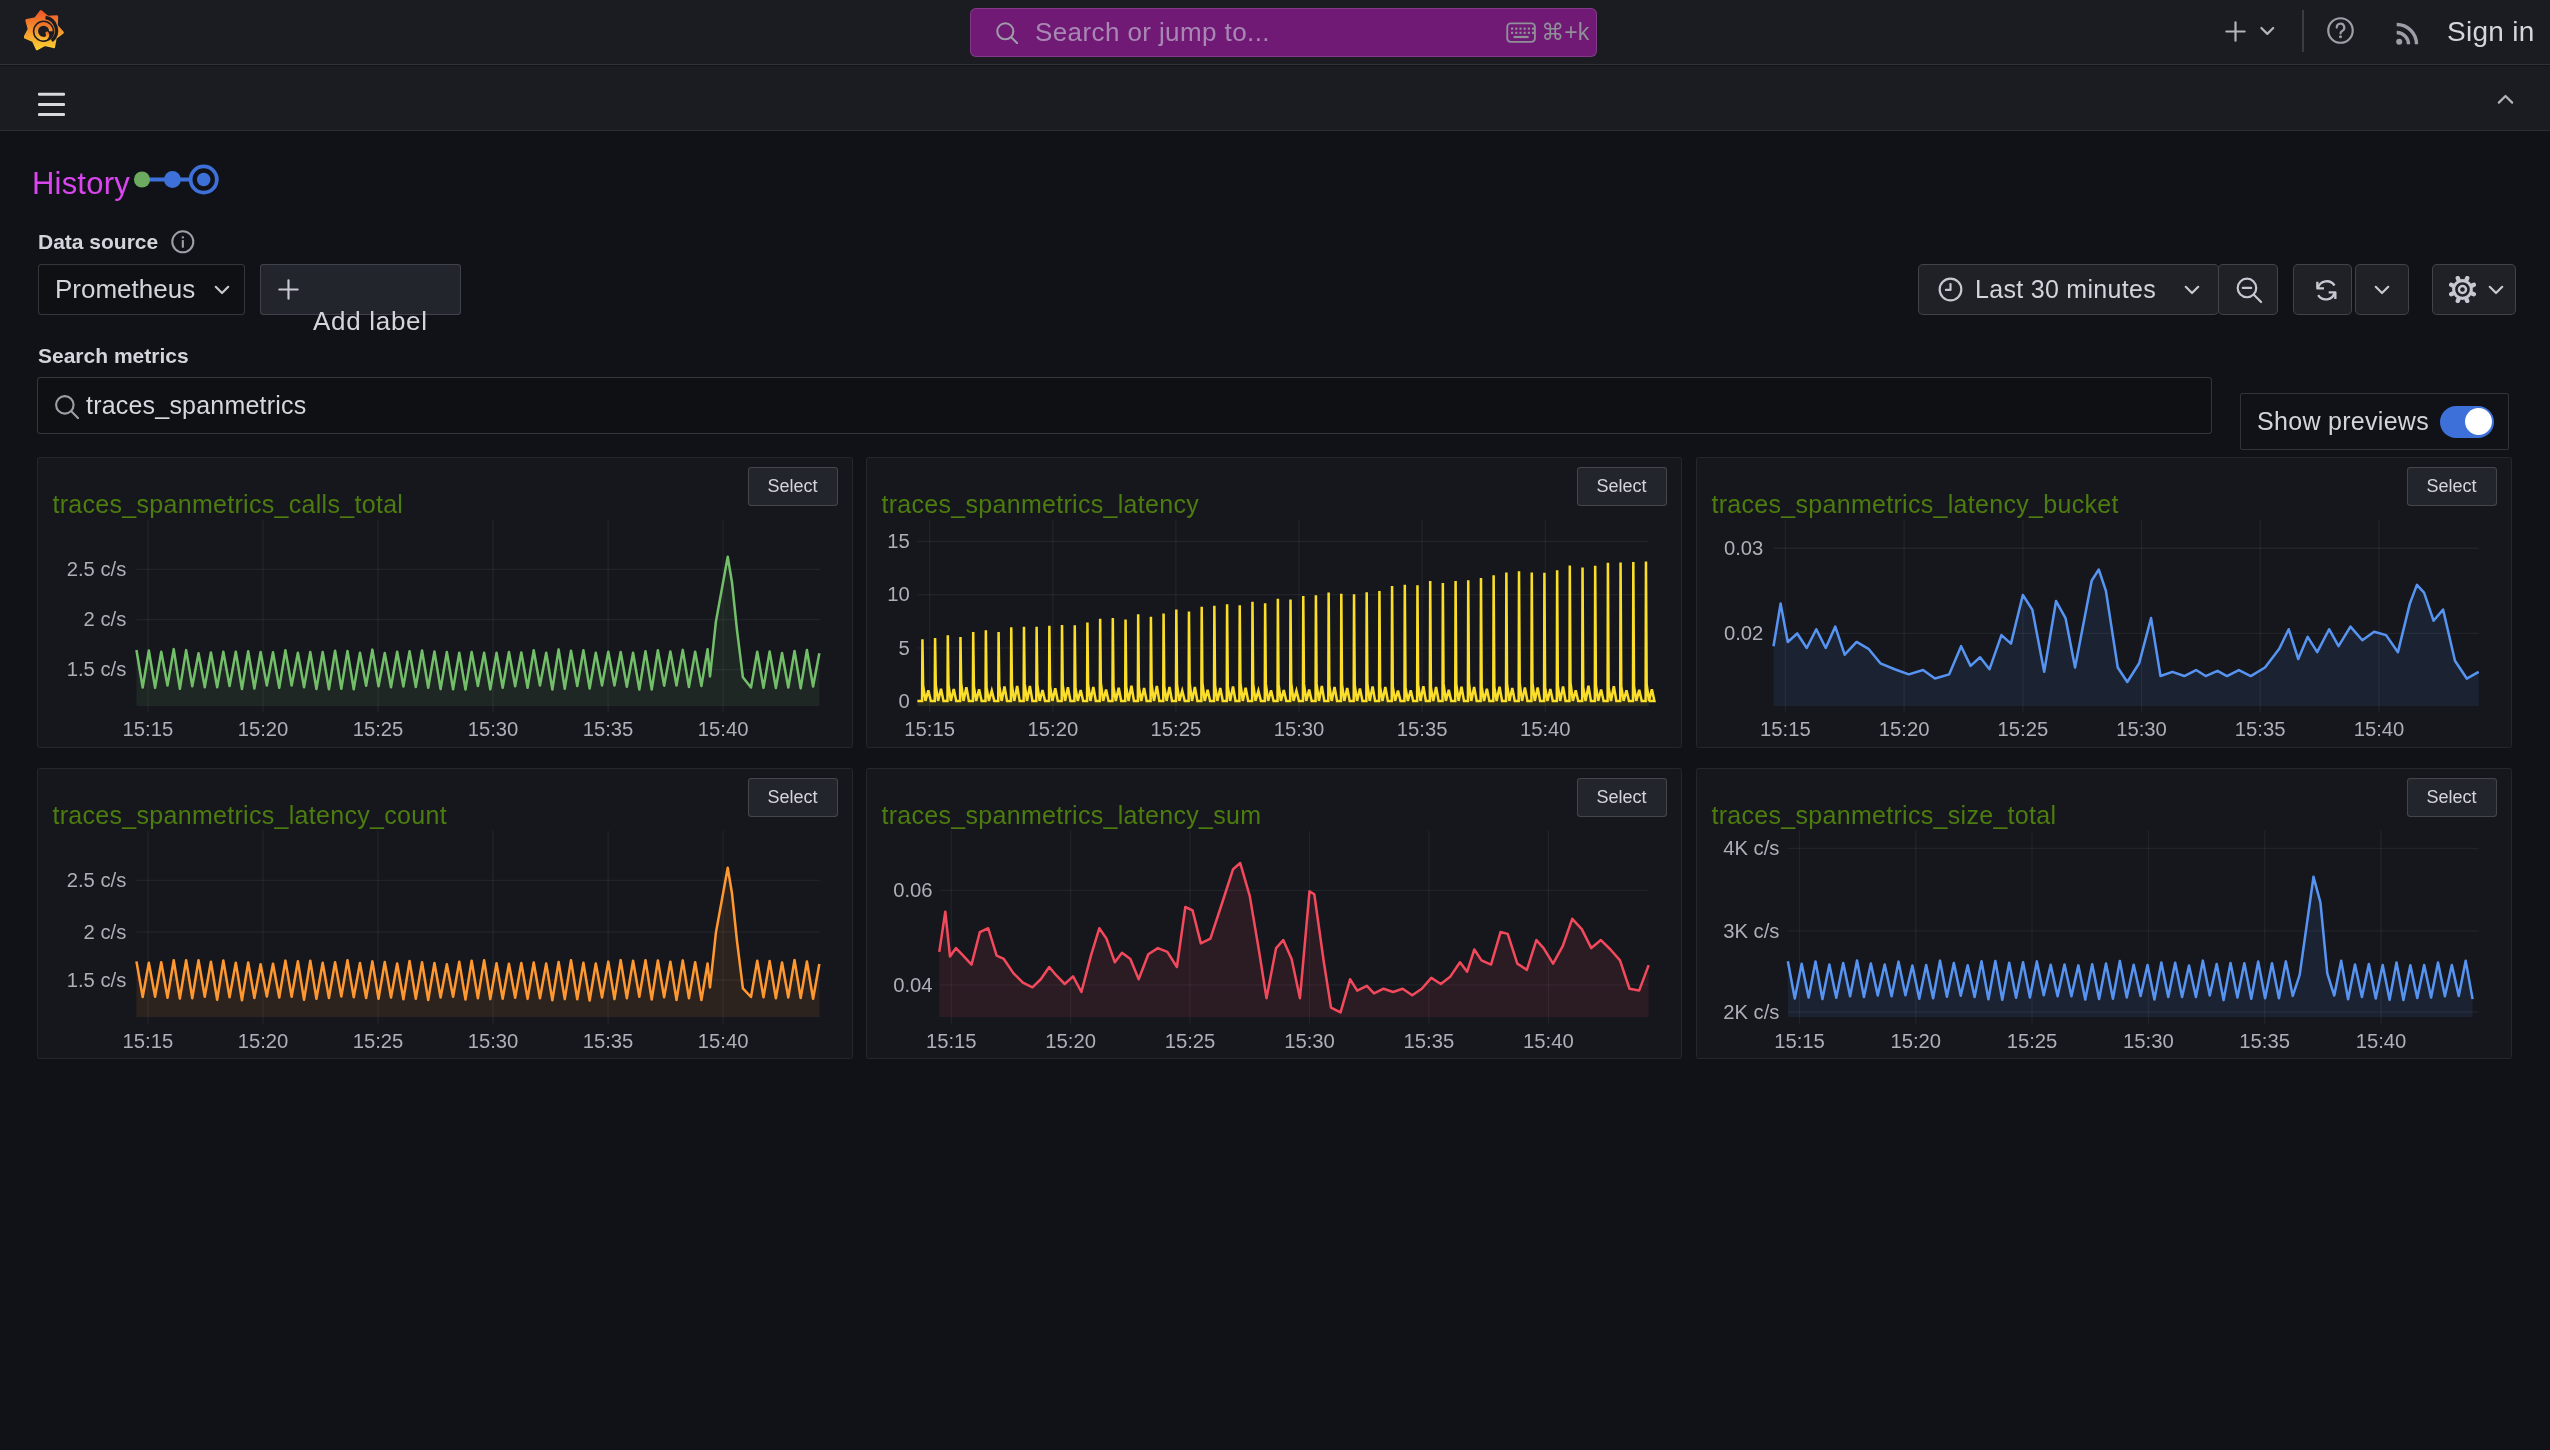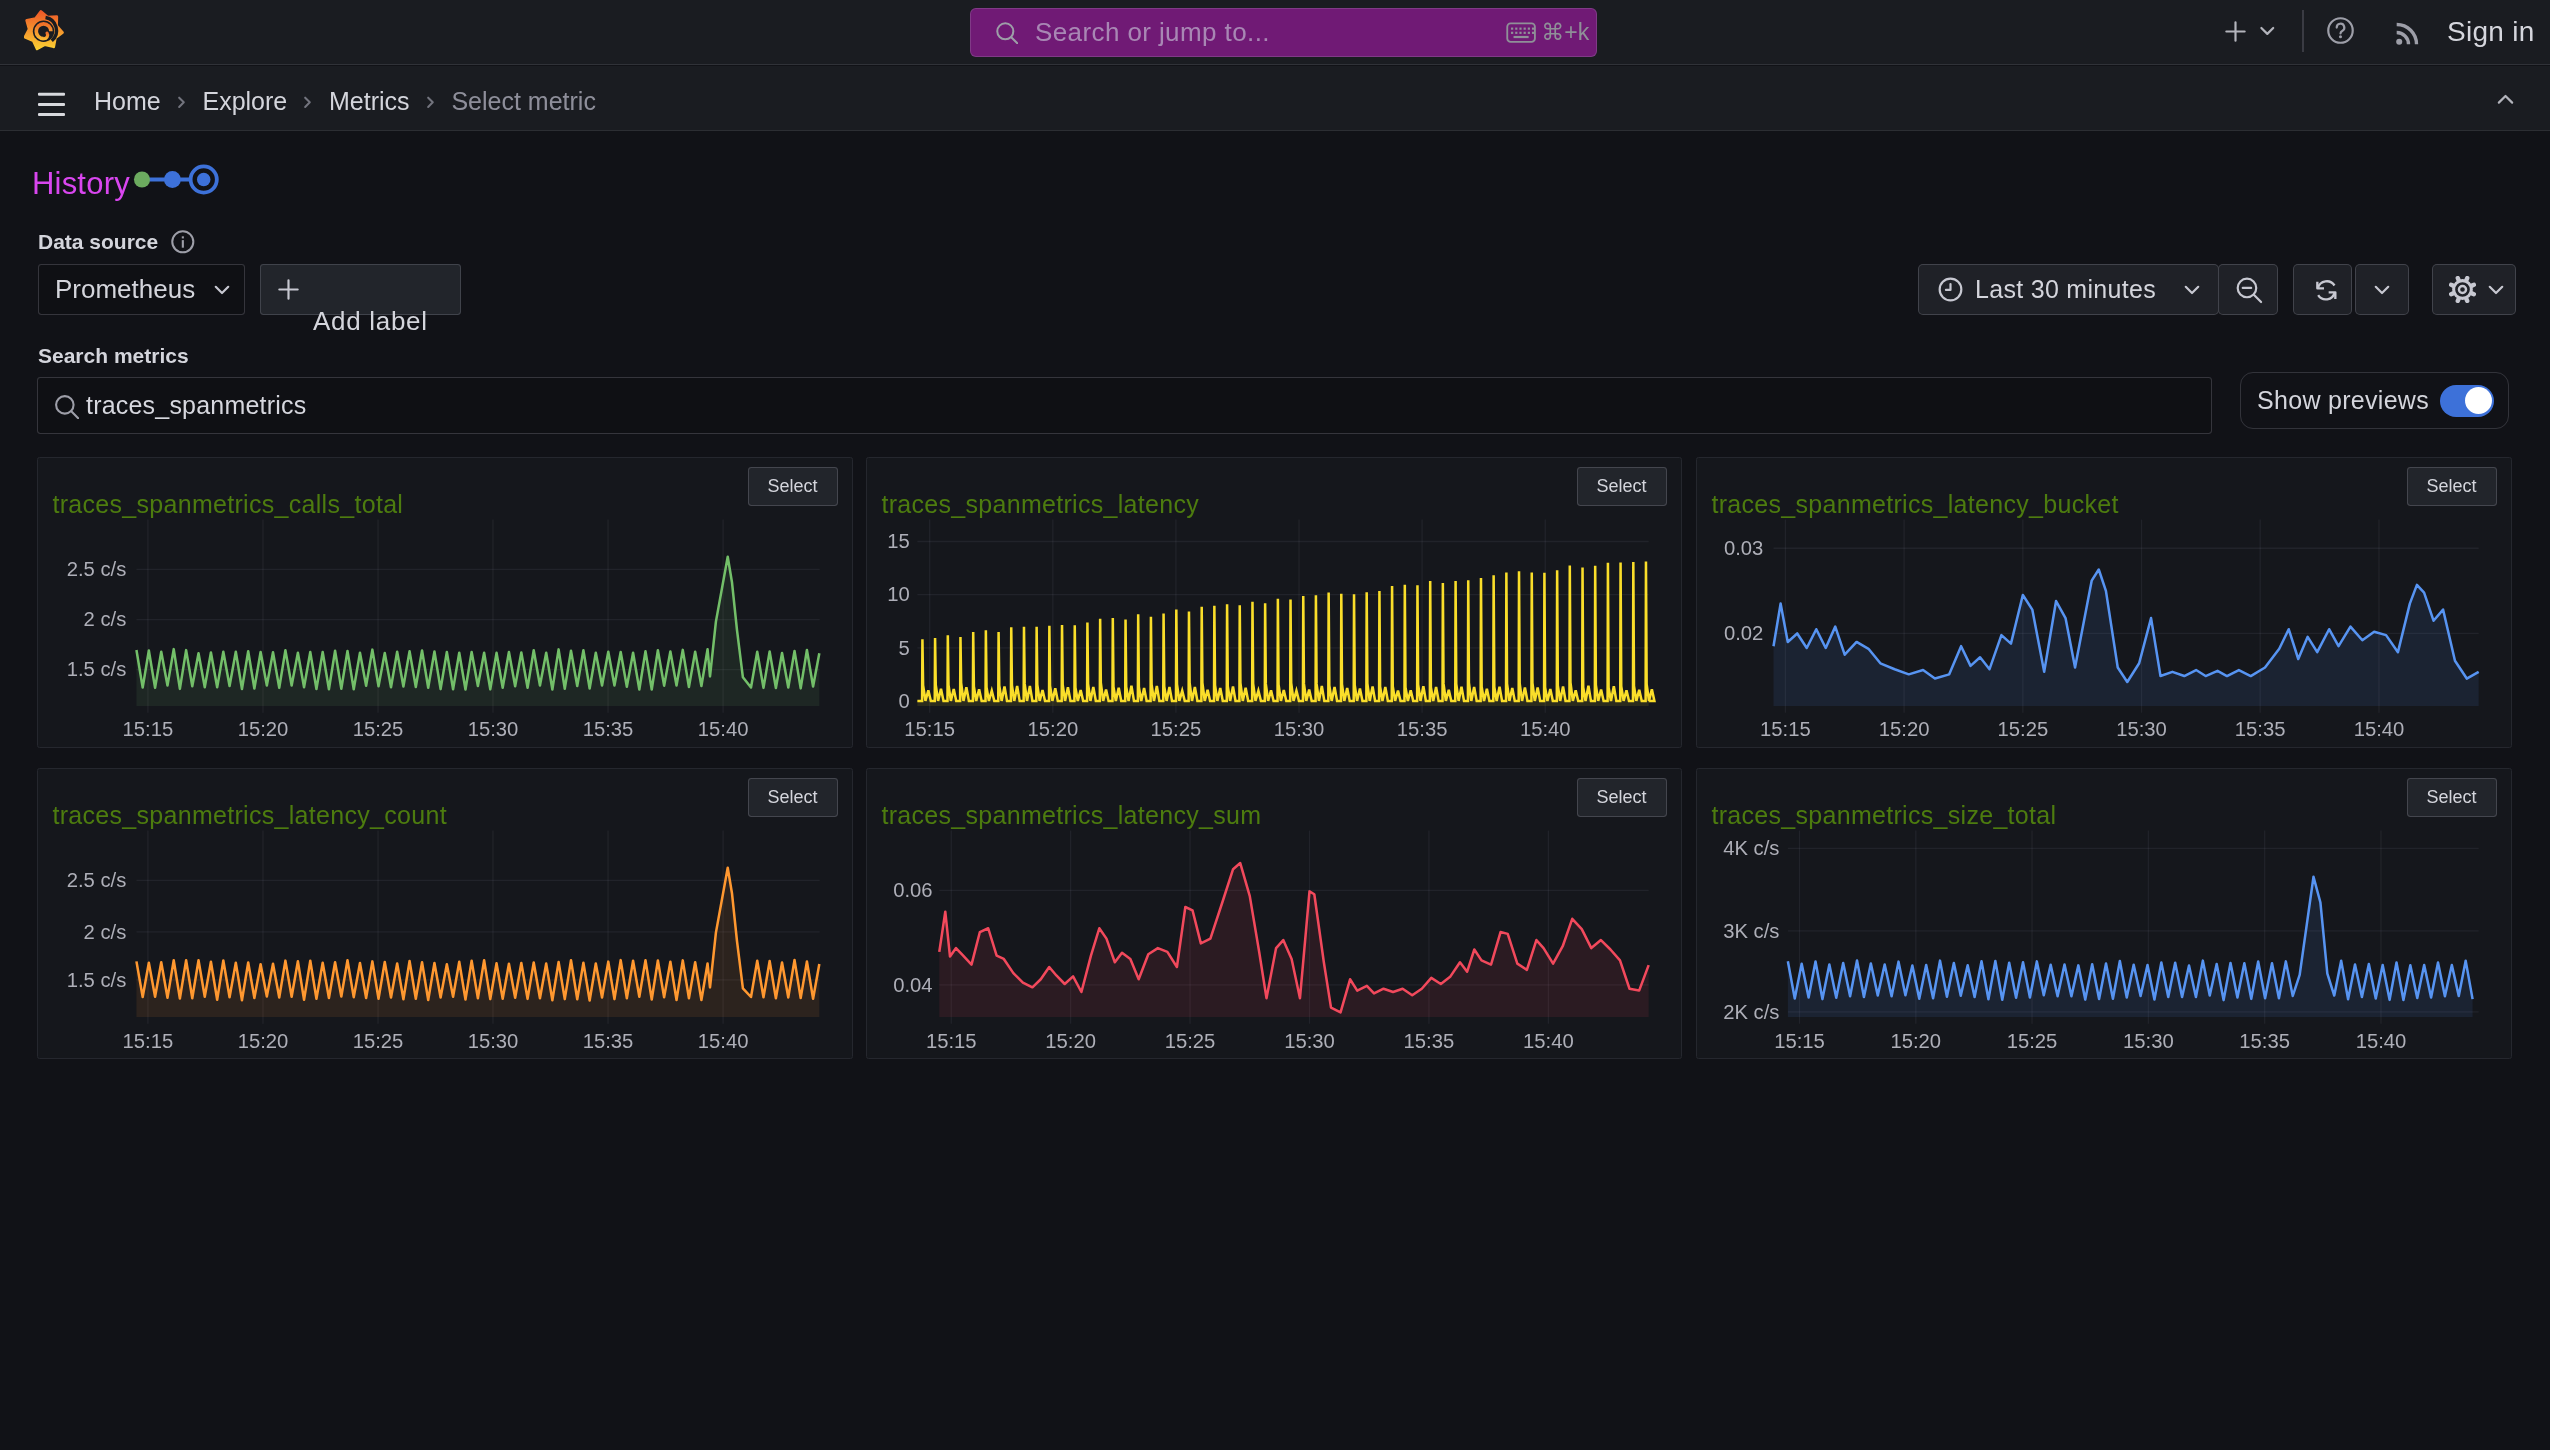--- a/index.html
+++ b/index.html
@@ -15,21 +15,21 @@
 .histlabel { position:absolute; left:32px; top:166px; font-size:31px; color:#d946ef; letter-spacing:0.2px; }
 .dslabel { position:absolute; left:38px; top:230px; font-size:21px; font-weight:700; color:#d4d5dc; letter-spacing:0; }
 .promsel { position:absolute; left:38px; top:264px; width:207px; height:51px; background:#0f1014; border:1.3px solid rgba(204,204,220,0.20); border-radius:3.4px; }
 .promsel span { position:absolute; left:16px; top:0; line-height:48px; font-size:26px; color:#d4d5dc; letter-spacing:0; }
 .addlabel { position:absolute; left:260px; top:264px; width:201px; height:51px; background:#22252b; border:1.3px solid rgba(204,204,220,0.18); border-radius:3.4px; }
 .addlabel span { position:absolute; left:52px; top:0; line-height:48px; font-size:26px; font-weight:500; color:#d4d5dc; letter-spacing:0.7px;margin-top:32px; }
 .tbtn { position:absolute; top:264px; height:51px; background:#1f2127; border:1.3px solid rgba(204,204,220,0.20); border-radius:5px; font-size:25px; font-weight:500; color:#d4d5dc; letter-spacing:0.3px; }
 .smlabel { position:absolute; left:38px; top:344px; font-size:21px; font-weight:700; color:#d4d5dc; letter-spacing:0; }
 .bigsearch { position:absolute; left:37px; top:377px; width:2175px; height:57px; background:#0f1014; border:1.3px solid rgba(204,204,220,0.20); border-radius:3.4px; }
 .bigsearch span { position:absolute; left:52px; top:0; line-height:54px; font-size:25px; color:#d6d7de; letter-spacing:0.2px; }
-.showprev { position:absolute; left:2240px; top:372px; width:269px; height:57px; border:1.3px solid rgba(204,204,220,0.18); border-radius:13px; }
+.showprev { position:absolute; left:2240px; top:393px; width:269px; height:57px; border:1.3px solid rgba(204,204,220,0.18); border-radius:2px; }
 .showprev .lbl { position:absolute; left:16px; top:0; line-height:54px; font-size:25px; color:#d4d5dc; letter-spacing:0.3px; }
 .toggle { position:absolute; left:199px; top:11.8px; width:54px; height:32px; background:#3d71d9; border-radius:16px; }
 .toggle .knob { position:absolute; right:2.5px; top:2.5px; width:27px; height:27px; background:#fff; border-radius:13.5px; }
 .panel { position:absolute; width:816px; height:291px; background:#15171c; border:1.3px solid #25272e; border-radius:2.5px; }
 .ptitle { position:absolute; left:14.4px; top:32px; font-size:25px; font-weight:500; color:#4d7c0f; letter-spacing:0.3px; }
 .selbtn { position:absolute; right:14.4px; top:9.3px; width:90px; height:39px; background:#22252b; border:1.3px solid rgba(204,204,220,0.20); border-radius:3.4px; text-align:center; line-height:36px; font-size:18px; font-weight:500; color:#d4d5dc; }
 svg { display:block; }
 </style></head>
 <body>
 <div class="topbar">
@@ -104,27 +104,20 @@
 <div class="signin">Sign in</div>
 </div>
 <div class="crumbbar">
 <div style="position:absolute;left:37px;top:26px">
       <svg width="29" height="24.5" viewBox="0 0 34 29" style="">
         <rect x="1" y="1" width="32" height="3.5" rx="1.2" fill="#d8d9de"></rect>
         <rect x="1" y="13" width="32" height="3.5" rx="1.2" fill="#d8d9de"></rect>
         <rect x="1" y="25" width="32" height="3.5" rx="1.2" fill="#d8d9de"></rect>
       </svg>
     </div>
-<div class="crumbs"><span class="c1">Home</span><svg width="11.8" height="18.6" viewBox="0 0 14 22" style="display:inline-block;margin:0 15px;vertical-align:-1.7px">
-        <path d="M3.75 5.5 L9.25 11 L3.75 16.5" fill="none" stroke="rgba(204,204,220,0.5)" stroke-width="2.4" stroke-linecap="round" stroke-linejoin="round"></path>
-      </svg><span class="c1">Explore</span><svg width="11.8" height="18.6" viewBox="0 0 14 22" style="display:inline-block;margin:0 15px;vertical-align:-1.7px">
-        <path d="M3.75 5.5 L9.25 11 L3.75 16.5" fill="none" stroke="rgba(204,204,220,0.5)" stroke-width="2.4" stroke-linecap="round" stroke-linejoin="round"></path>
-      </svg><span class="c1">Metrics</span><svg width="11.8" height="18.6" viewBox="0 0 14 22" style="display:inline-block;margin:0 15px;vertical-align:-1.7px">
-        <path d="M3.75 5.5 L9.25 11 L3.75 16.5" fill="none" stroke="rgba(204,204,220,0.5)" stroke-width="2.4" stroke-linecap="round" stroke-linejoin="round"></path>
-      </svg><span class="c2">Select metric</span></div>
 <div style="position:absolute;left:2493px;top:23.6px">
       <svg width="25" height="18.6" viewBox="0 0 30 22" style="">
         <path d="M7 15.0 L15 7.0 L23 15.0" fill="none" stroke="#b3b4bc" stroke-width="2.6" stroke-linecap="round" stroke-linejoin="round"></path>
       </svg>
     </div>
 </div>
 <div class="histlabel">History</div>
 <div style="position:absolute;left:131px;top:160px">
     <svg width="93" height="39" viewBox="0 0 110 46" style="">
       <line x1="14" y1="23" x2="86" y2="23" stroke="#3d71d9" stroke-width="4.5"></line>

